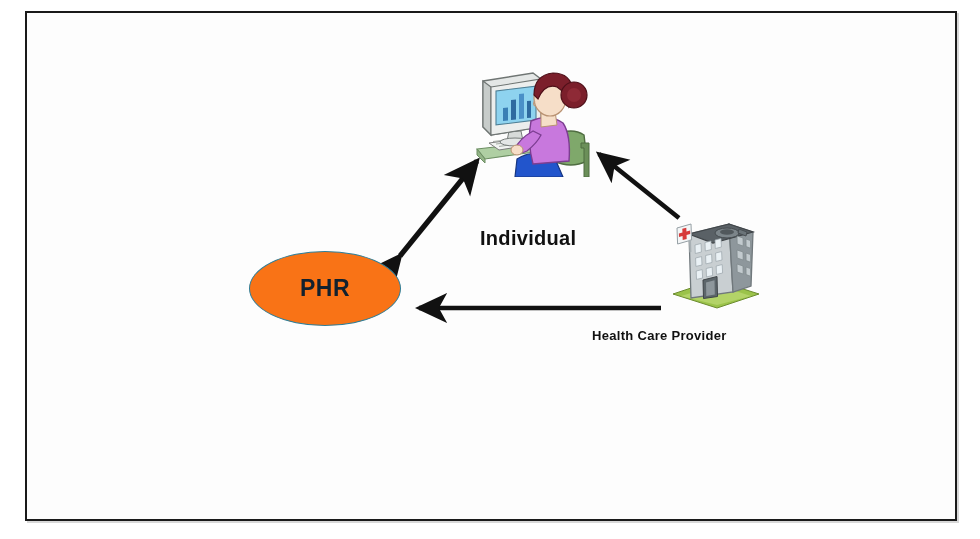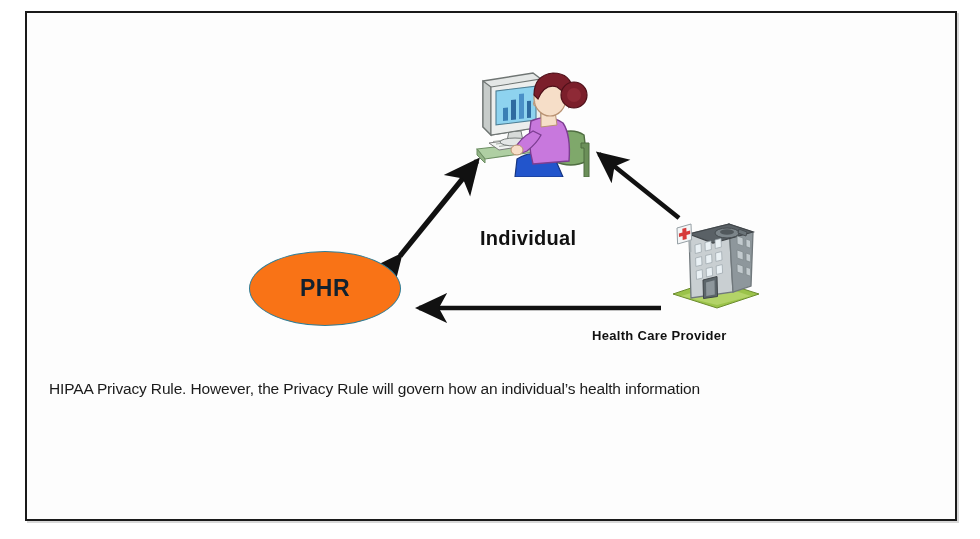--- a/index.html
+++ b/index.html
@@ -267,17 +267,16 @@
           <path d="M22 38 L24 37.4 L24.4 50 L22.4 50.6 Z" fill="#a8b0b4" stroke="none"></path>
         </svg>
       </div>
 
       <div class="node-label" id="individual-label">Individual</div>
       <div class="node-label" id="provider-label">Health Care Provider</div>
 
     </div>
 
     <div id="caption-block">
-      <div class="caption-line">HIPAA Privacy Rule.  However, the Privacy Rule will govern how an individual’s health information</div>
     </div>
 
   </div>
 </div>
 
 </body></html>

